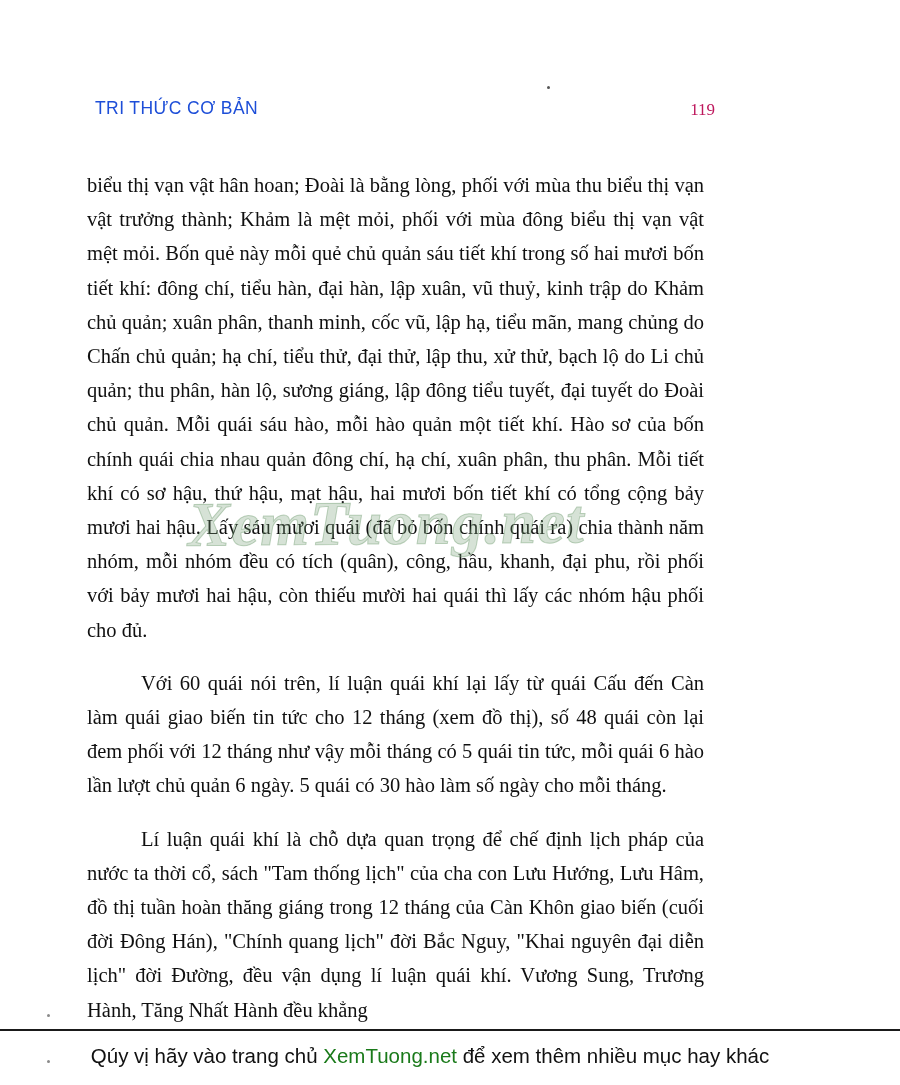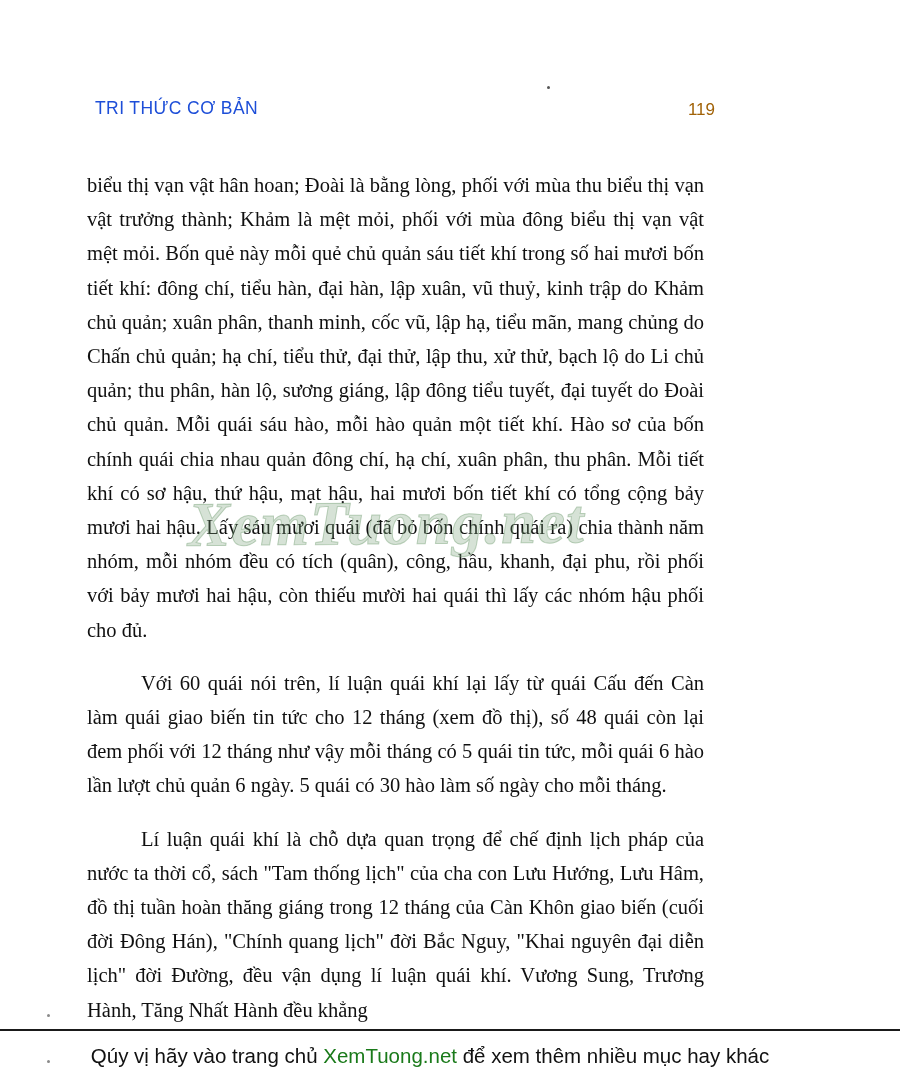--- a/index.html
+++ b/index.html
@@ -38,23 +38,23 @@
     font-family: "Liberation Sans", sans-serif;
     font-size: 17.5px;
     letter-spacing: 0.4px;
     color: #1d4ed8;
     white-space: nowrap;
   }
   .header-pagenum {
     position: absolute;
     right: 0;
     top: 2px;
-    font-family: Liberation Sans, sans-serif;
+    font-family: Liberation Serif, serif;
     font-size: 17px;
-    color: #a16207;
+    color: #be185d;
   }
   .header-dot {
     position: absolute;
     left: 452px;
     top: -12px;
     width: 3px;
     height: 3px;
     background: #555;
     border-radius: 50%;
   }

